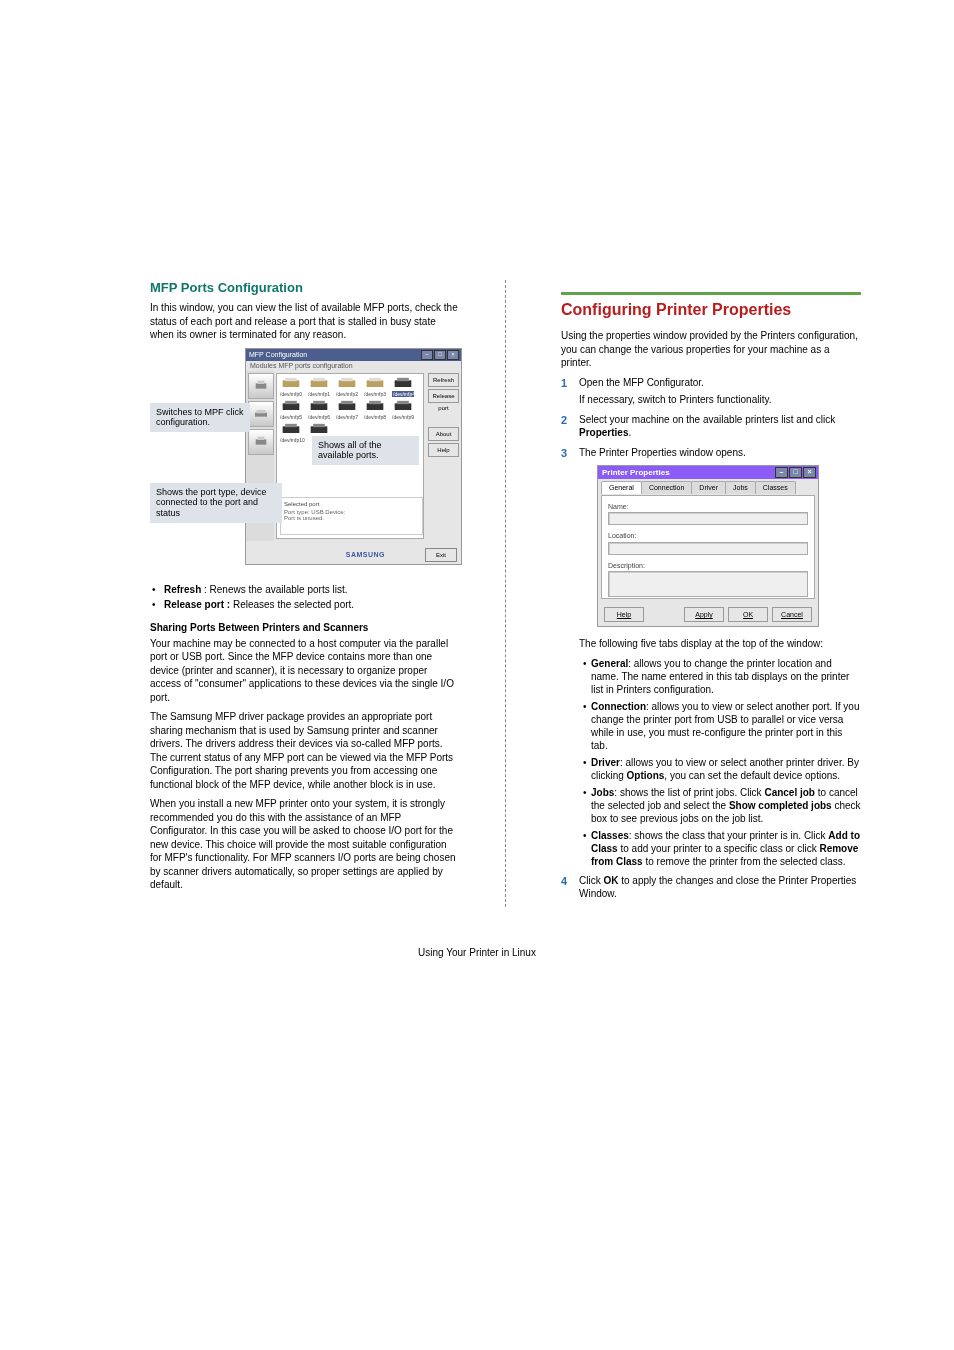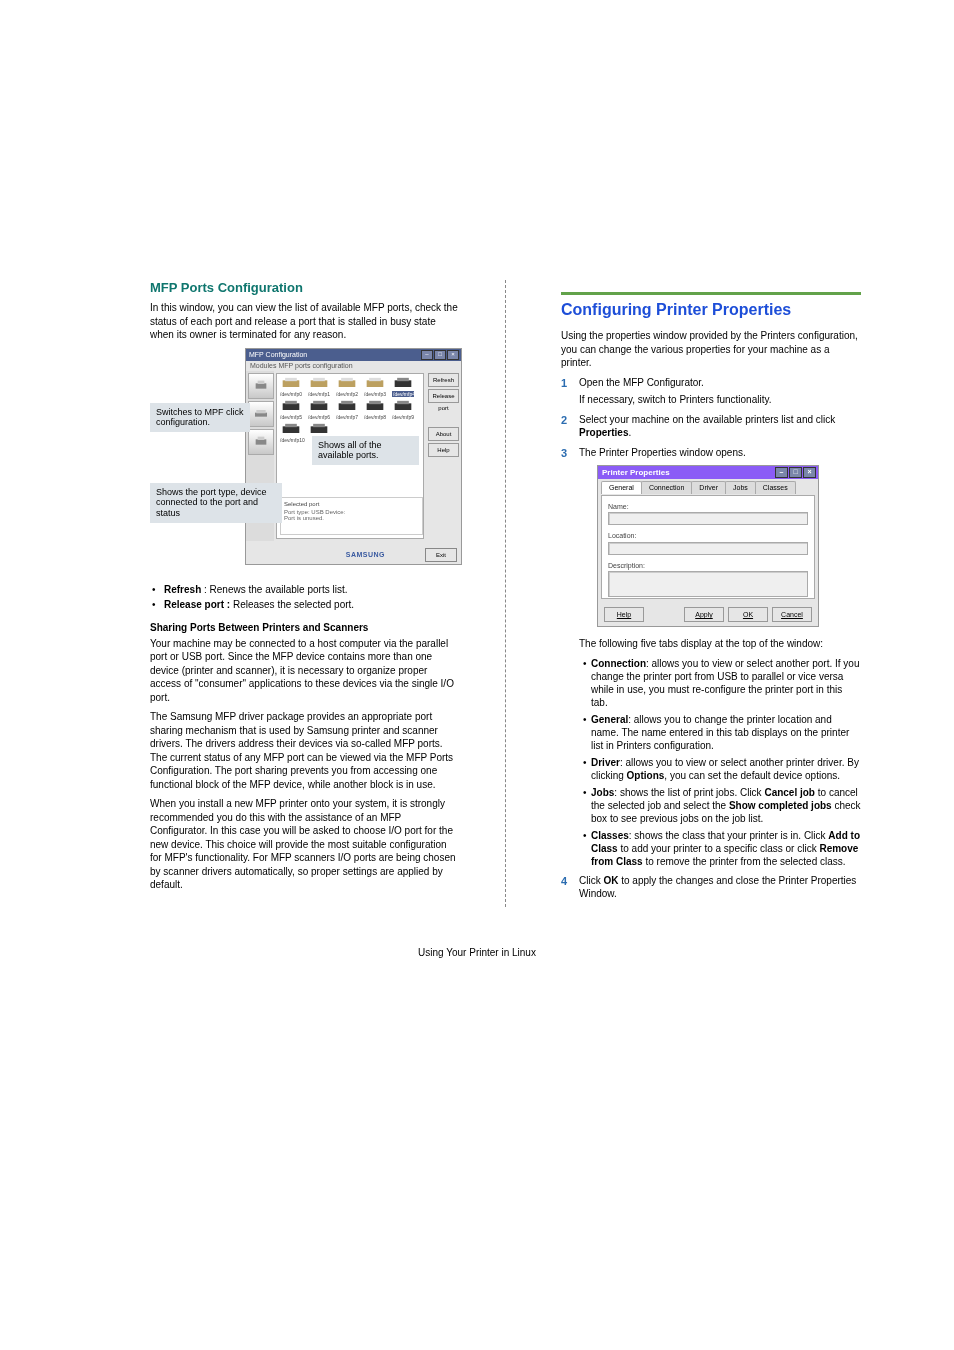--- a/index.html
+++ b/index.html
@@ -40,21 +40,21 @@
     font-family: Verdana, Arial, sans-serif;
     font-weight: bold;
     font-size: 13px;
     color: #0f766e;
     margin: 0 0 6px 0;
   }
   h1.big-section {
     font-family: Verdana, Arial, sans-serif;
     font-weight: bold;
     font-size: 16px;
-    color: #1d4ed8;
+    color: #b91c1c;
     margin: 0 0 10px 0;
     border-top: 3px solid #62a24a;
     padding-top: 6px;
   }
   .big-section-wrap {
     margin-top: 12px;
   }
   p {
     margin: 0 0 6px 0;
     line-height: 1.35;
@@ -620,22 +620,22 @@
               <div class="grp">
                 <div class="btn">Apply</div>
                 <div class="btn">OK</div>
                 <div class="btn">Cancel</div>
               </div>
             </div>
           </div>
 
           <p style="margin-left:0">The following five tabs display at the top of the window:</p>
           <ul class="sub-bullets">
+            <li><span class="b">General</span><span>: allows you to change the printer location and name. The name entered in this tab displays on the printer list in Printers configuration.</span></li>
             <li><span class="b">Connection</span><span>: allows you to view or select another port. If you change the printer port from USB to parallel or vice versa while in use, you must re-configure the printer port in this tab.</span></li>
-            <li><span class="b">General</span><span>: allows you to change the printer location and name. The name entered in this tab displays on the printer list in Printers configuration.</span></li>
             <li><span class="b">Driver</span><span>: allows you to view or select another printer driver. By clicking </span><span class="b">Options</span><span>, you can set the default device options.</span></li>
             <li><span class="b">Jobs</span><span>: shows the list of print jobs. Click </span><span class="b">Cancel job</span><span> to cancel the selected job and select the </span><span class="b">Show completed jobs</span><span> check box to see previous jobs on the job list.</span></li>
             <li><span class="b">Classes</span><span>: shows the class that your printer is in. Click </span><span class="b">Add to Class</span><span> to add your printer to a specific class or click </span><span class="b">Remove from Class</span><span> to remove the printer from the selected class.</span></li>
           </ul>
         </li>
         <li>
           <span class="num">4</span>
           <span>Click </span><span class="b">OK</span><span> to apply the changes and close the Printer Properties Window.</span>
         </li>
       </ol>

